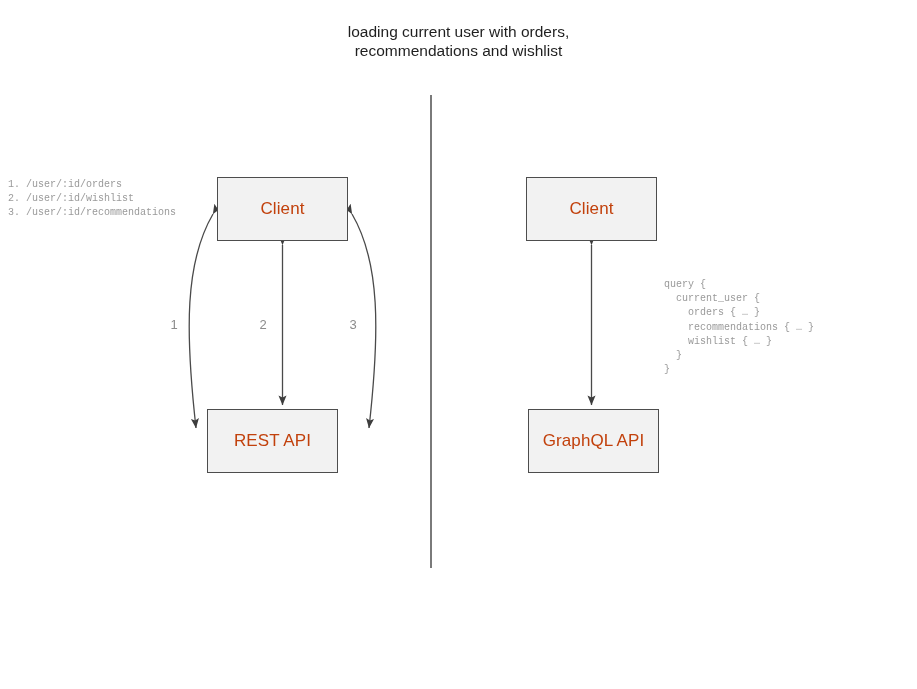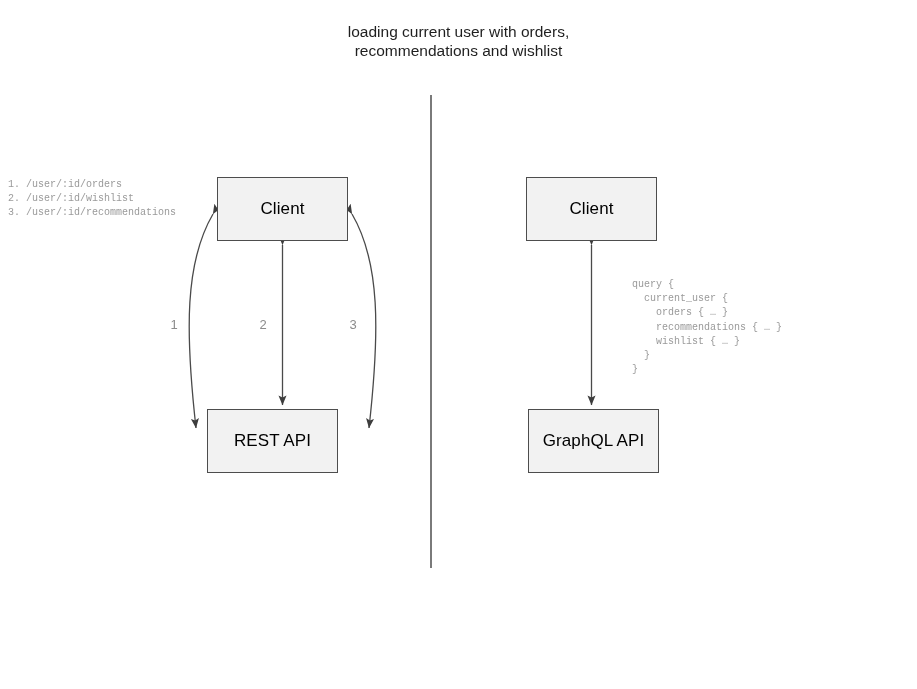--- a/index.html
+++ b/index.html
@@ -41,38 +41,38 @@
     position: absolute;
     width: 131px;
     height: 64px;
     background: #f2f2f2;
     border: 1.4px solid #4d4d4d;
     box-sizing: border-box;
     display: flex;
     align-items: center;
     justify-content: center;
     font-size: 17px;
-    color: #000000;
+    color: #c2410c;
     letter-spacing: 0.1px;
   }
   #node-client-rest  { left: 217px; top: 177px; }
   #node-rest-api     { left: 207px; top: 409px; }
   #node-client-gql   { left: 526px; top: 177px; }
   #node-graphql-api  { left: 528px; top: 409px; }
 
   .code {
     position: absolute;
     font-family: "Liberation Mono", monospace;
     font-size: 10px;
     line-height: 14.2px;
     color: #9a9a9a;
     white-space: pre;
   }
   #rest-endpoints { left: 8px;   top: 178px; }
-  #gql-query      { left: 632px; top: 278px; font-family: Liberation Mono, monospace; }
+  #gql-query      { left: 664px; top: 278px; font-family: Liberation Mono, monospace; }
 
   .edge-label {
     position: absolute;
     font-size: 13px;
     color: #8c8c8c;
     text-align: center;
     width: 20px;
   }
   #edge-label-1 { left: 164px; top: 317px; }
   #edge-label-2 { left: 253px; top: 317px; }

